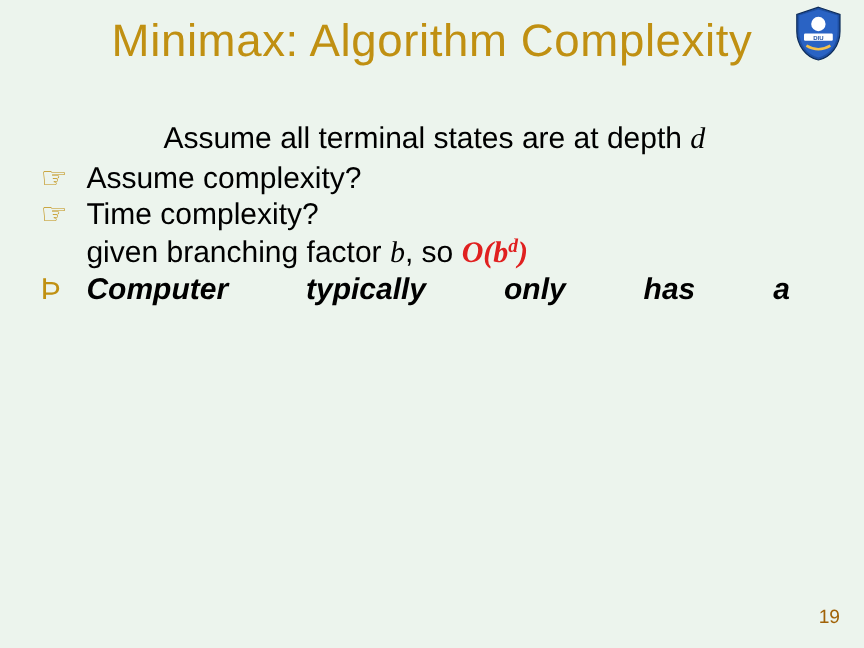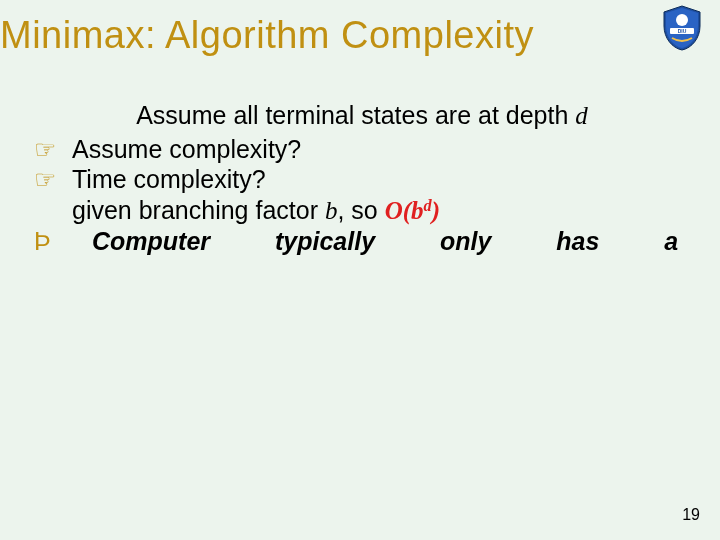--- a/index.html
+++ b/index.html
@@ -15,21 +15,21 @@
     width: 720px;
     height: 540px;
     background: #ecf4ed;
     box-sizing: border-box;
   }
   .title {
     position: absolute;
     top: 14px;
     left: 0;
     width: 720px;
-    text-align: left;
+    text-align: center;
     font-size: 38px;
     font-weight: normal;
     color: #c09012;
     letter-spacing: 0.5px;
   }
   .logo {
     position: absolute;
     top: 4px;
     right: 14px;
     width: 48px;
@@ -70,21 +70,21 @@
     text-align: justify;
     font-style: italic;
     font-weight: bold;
   }
   .justify .line { display: block; }
   .pagenum {
     position: absolute;
     bottom: 16px;
     right: 20px;
     font-size: 16px;
-    color: #000000;
+    color: #a16207;
   }
 </style>
 </head>
 <body>
 
 <div class="slide">
 
   <div class="title">Minimax: Algorithm Complexity</div>
 
   <div class="logo">
@@ -116,21 +116,21 @@
     <div class="row">
       <div class="bullet"></div>
       <div class="txt">
         <span>given branching factor </span><span class="serif-i">b</span><span>, so </span><span class="o-red-i"><span>O(b</span><span class="sup">d</span><span>)</span></span>
       </div>
     </div>
 
     <div class="row">
       <div class="bullet club">Þ</div>
       <div class="txt justify">
-        <span class="line" style="word-spacing:58px;margin-left:20px;">Computer typically only has a</span>
+        <span class="line" style="word-spacing:58px;">Computer typically only has a</span>
       </div>
     </div>
 
   </div>
 
   <div class="pagenum">19</div>
 
 </div>
 
 </body></html>

